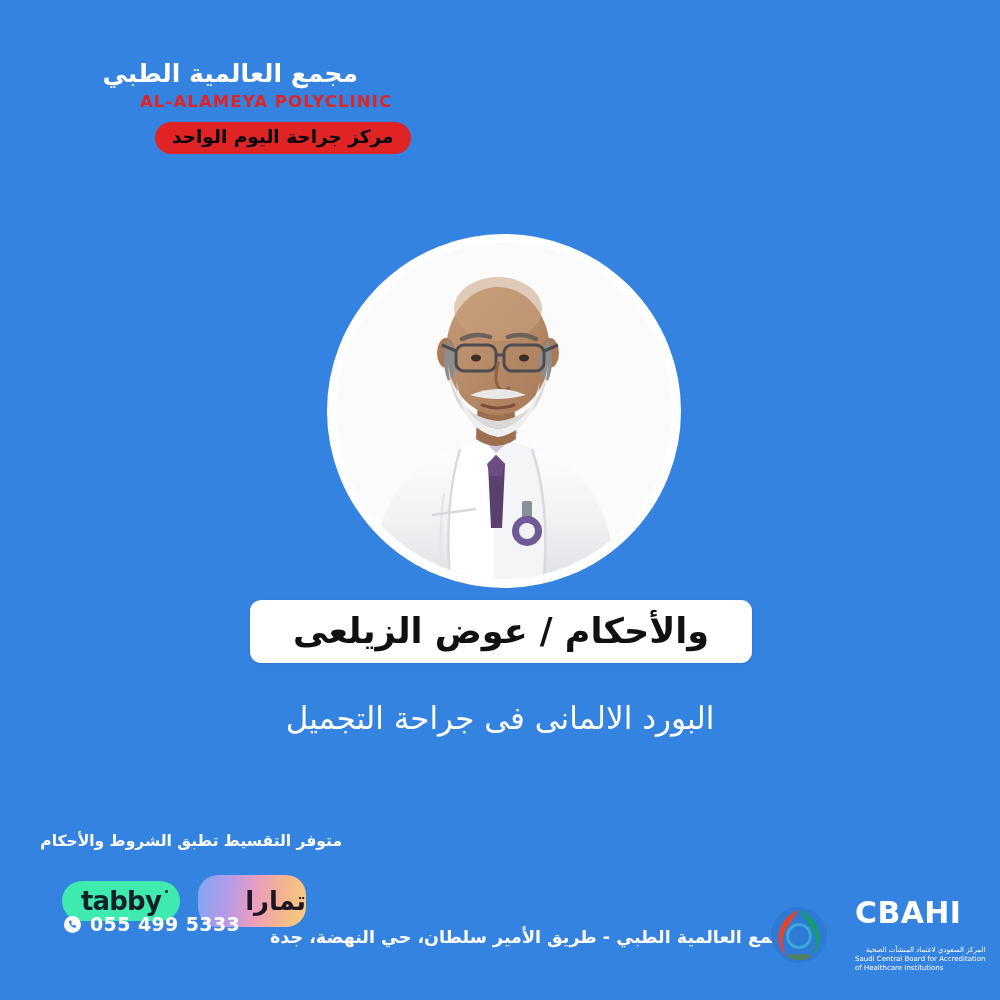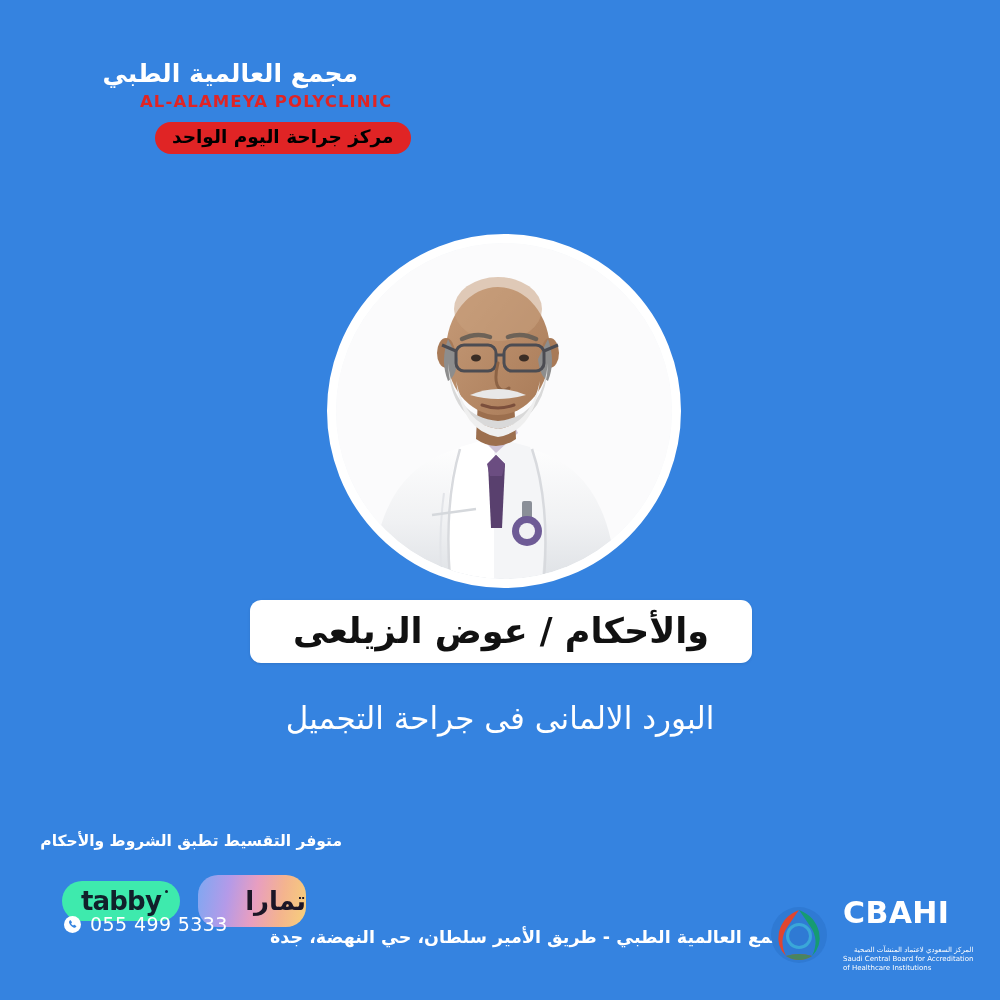--- a/index.html
+++ b/index.html
@@ -213,21 +213,21 @@
     height: 24px;
   }
   .phone-icon {
     width: 17px;
     height: 17px;
     flex: 0 0 17px;
   }
   .phone-num {
     color: #ffffff;
     font-size: 19px;
-    font-weight: normal;
+    font-weight: bold;
     letter-spacing: 0.4px;
     line-height: 1;
   }
 
   
   .address {
     position: absolute;
     left: 270px;
     top: 924px;
     display: flex;
@@ -249,21 +249,21 @@
     flex: 0 0 24px;
   }
 
   
   .cbahi {
     position: absolute;
     left: 770px;
     top: 898px;
     display: flex;
     align-items: center;
-    gap: 15px;
+    gap: 27px;
   }
   .cbahi-mark {
     width: 58px;
     height: 58px;
     flex: 0 0 58px;
   }
   .cbahi-texts { line-height: 1; }
   .cbahi-title {
     color: #ffffff;
     font-size: 30px;

